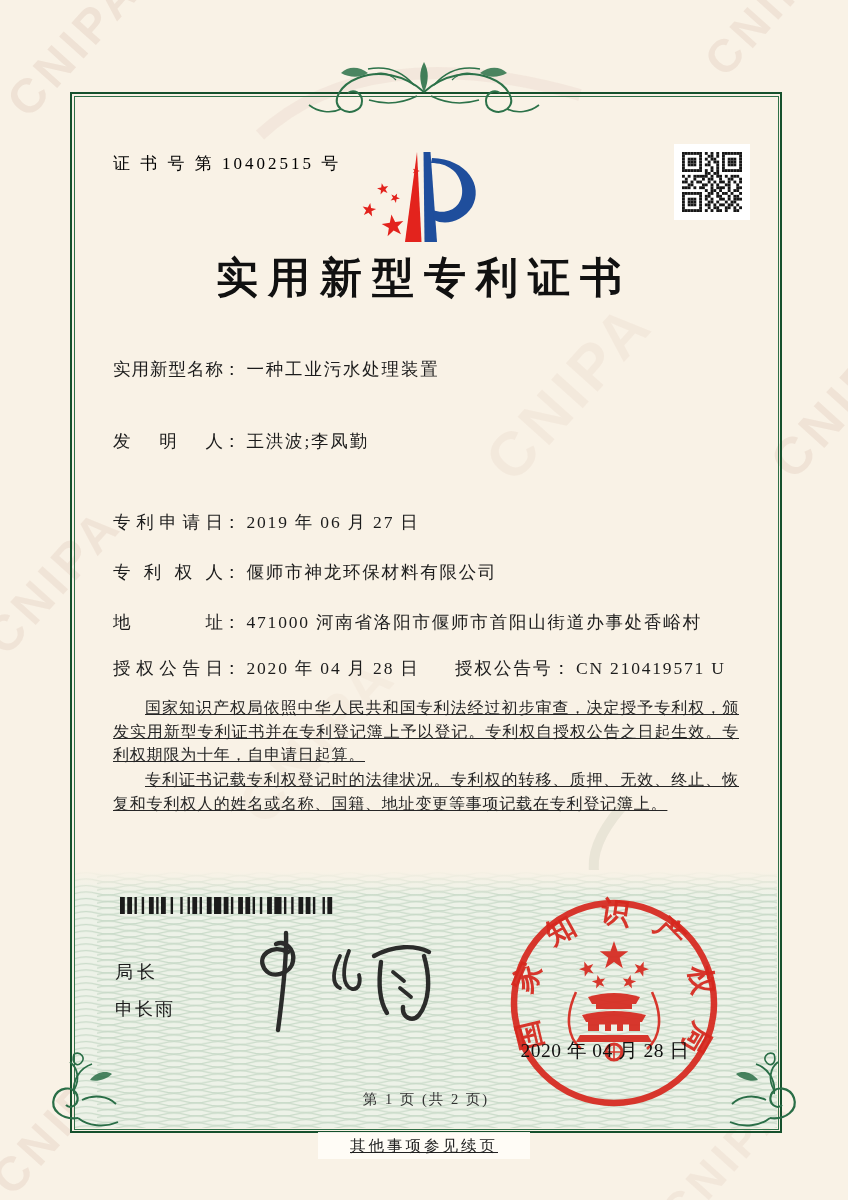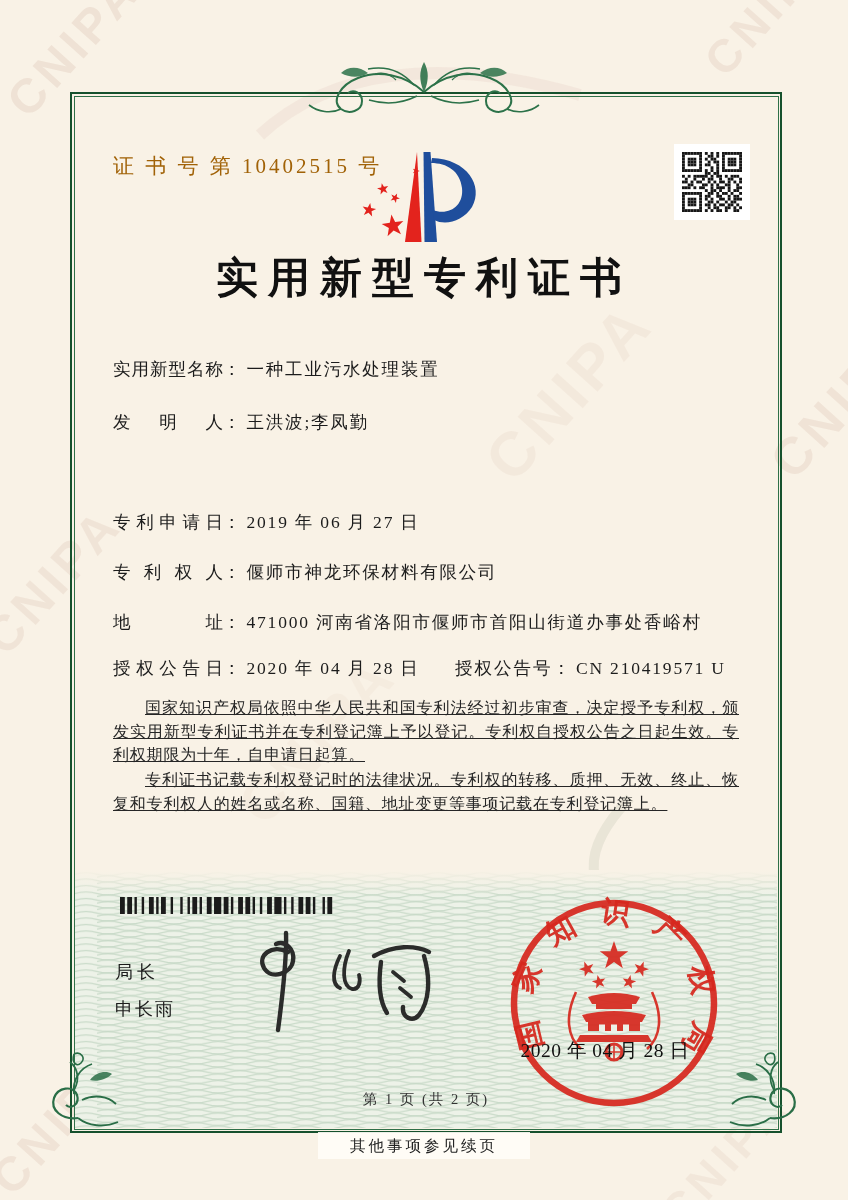--- a/index.html
+++ b/index.html
@@ -14,21 +14,21 @@
     font-weight:bold;color:#e9d8ca;letter-spacing:5px;transform:rotate(-48deg);
     user-select:none;white-space:nowrap;
   }
   
   .frame{position:absolute;left:70px;top:92px;width:712px;height:1041px;
     border:2.5px solid #16512d;box-sizing:border-box;}
   .frame-inner{position:absolute;inset:1.5px;border:1px solid #2f7048;}
   
   .guilloche{position:absolute;left:75px;top:870px;}
   
-  .cert-no{position:absolute;left:113px;top:152px;font-size:21px;letter-spacing:3px;color:#a16207;}
+  .cert-no{position:absolute;left:113px;top:152px;font-size:17px;letter-spacing:3px;color:#000000;}
   .title{position:absolute;left:0;top:250px;width:848px;text-align:center;
     font-size:42px;font-weight:bold;letter-spacing:10px;color:#111;}
   
   .frow{position:absolute;left:113px;width:648px;font-size:17.5px;color:#1c1c1c;white-space:nowrap;}
   .ftext{display:inline-block;width:110px;text-align:justify;text-align-last:justify;vertical-align:bottom;}
   .fcolon{display:inline-block;}
   .fvalue{margin-left:6px;letter-spacing:1.8px;}
   .fpair2{position:absolute;left:342px;top:0;text-align:center;}
   
   .para{position:absolute;left:113px;width:626px;font-size:16px;line-height:23.5px;
@@ -40,21 +40,21 @@
   .director-name{position:absolute;left:115px;top:997px;font-size:18px;letter-spacing:2px;color:#1b1b1b;}
   .signature{position:absolute;left:228px;top:922px;}
   
   .seal{position:absolute;left:504px;top:896px;}
   .seal-date{position:absolute;left:492px;top:1037px;width:226px;text-align:center;
     font-size:19.5px;color:#101010;letter-spacing:0.5px;}
   
   .page-num{position:absolute;left:70px;top:1090px;width:712px;text-align:center;
     font-size:14.5px;letter-spacing:2px;color:#333;font-family:Liberation Serif, serif;}
   .foot-note{position:absolute;left:0;top:1136px;width:848px;text-align:center;font-size:15.5px;color:#222;}
-  .foot-note span{background:rgba(255,253,247,.92);padding:5px 32px;letter-spacing:3px;}
+  .foot-note span{background:rgba(255,253,247,.92);padding:5px 32px;letter-spacing:3px;text-decoration:underline;}
   .orn{position:absolute;}
   .qr-wrap{position:absolute;left:674px;top:144px;width:76px;height:76px;background:#ffffff;}
   .qr-wrap svg{position:absolute;left:8px;top:8px;}
 </style>
 </head>
 <body>
 
 <div class="page">
 
   <div class="wm" style="left:-12px;top:18px;font-size:48px;opacity:.6">CNIPA</div>
@@ -388,21 +388,21 @@
         <rect x="51.43" y="57.14" width="2.86" height="2.86" fill="#161616"></rect>
         <rect x="54.29" y="57.14" width="2.86" height="2.86" fill="#161616"></rect>
       </svg>
   </div>
 
   <div class="title">实用新型专利证书</div>
 
   <div class="frow" style="top:357px">
     <span class="ftext">实用新型名称</span><span class="fcolon">：</span><span class="fvalue">一种工业污水处理装置</span>
   </div>
-  <div class="frow" style="top:410px">
+  <div class="frow" style="top:429px">
     <span class="ftext">发明人</span><span class="fcolon">：</span><span class="fvalue">王洪波;李凤勤</span>
   </div>
   <div class="frow" style="top:510px">
     <span class="ftext">专利申请日</span><span class="fcolon">：</span><span class="fvalue">2019 年 06 月 27 日</span>
   </div>
   <div class="frow" style="top:560px">
     <span class="ftext">专利权人</span><span class="fcolon">：</span><span class="fvalue">偃师市神龙环保材料有限公司</span>
   </div>
   <div class="frow" style="top:610px">
     <span class="ftext">地址</span><span class="fcolon">：</span><span class="fvalue">471000 河南省洛阳市偃师市首阳山街道办事处香峪村</span>

